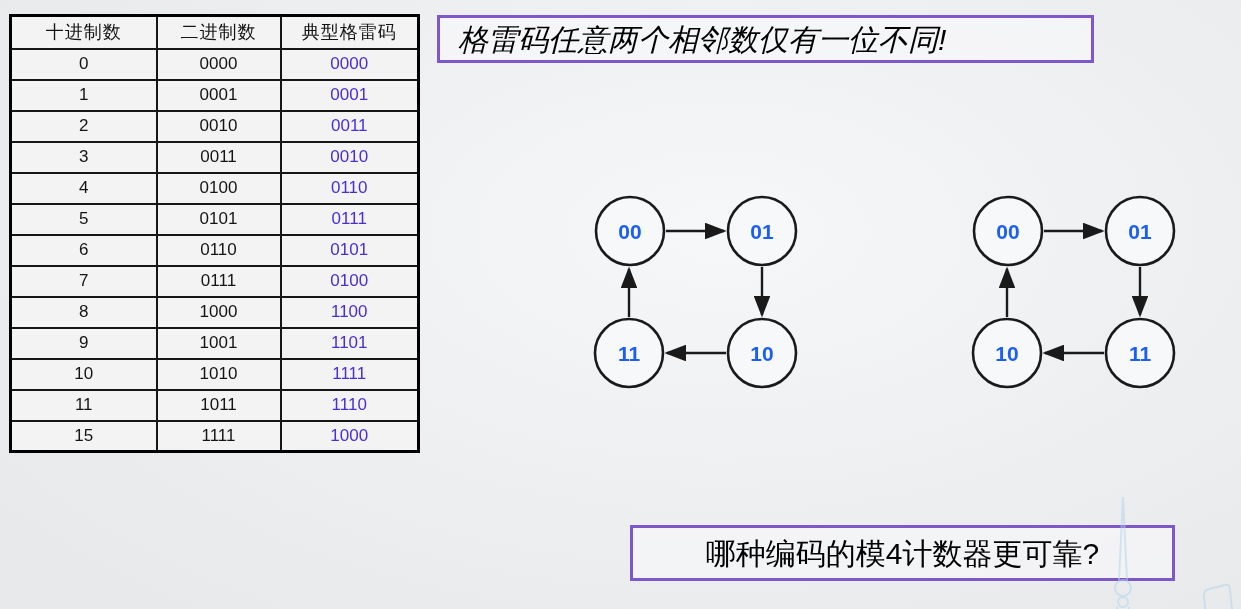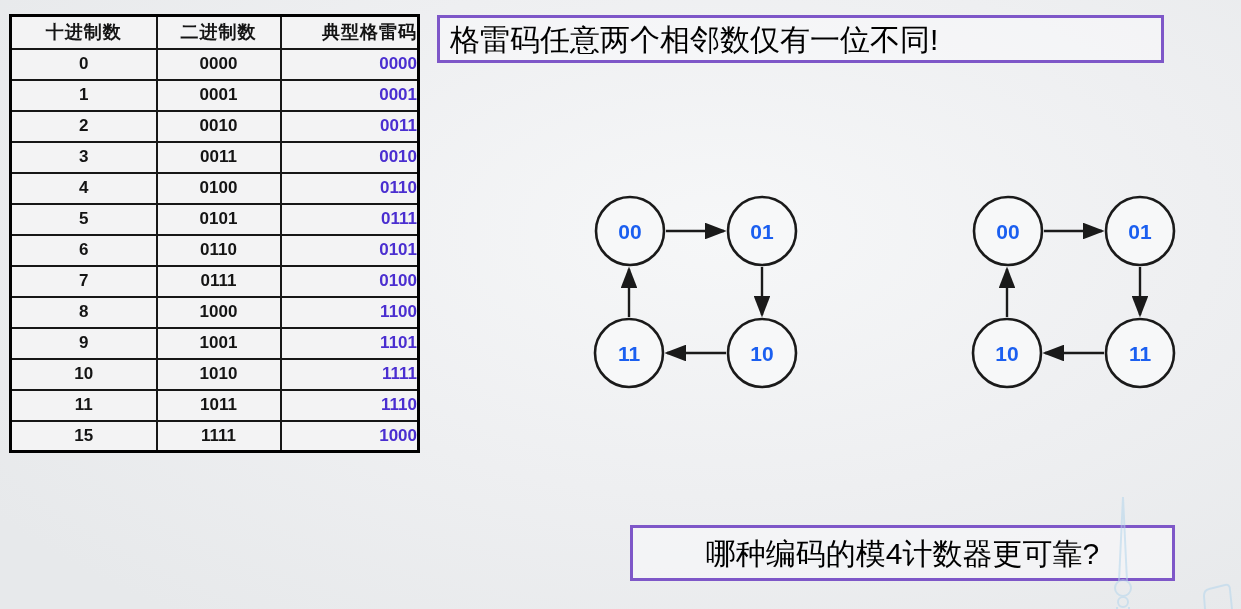--- a/index.html
+++ b/index.html
@@ -14,43 +14,43 @@
   
   table.gray-table {
     position:absolute; left:9px; top:14px;
     border-collapse:collapse;
     border:3px solid #000;
     background:#f3f3f4;
   }
   .gray-table th, .gray-table td {
     border:2px solid #161616;
     text-align:center;
-    font-weight:bold;
+    font-weight:normal;
     color:#141414;
     white-space:nowrap;
   }
   .gray-table th { height:33px; font-size:18px; letter-spacing:1px; }
   .gray-table td { height:31px; font-size:17px; }
   .gray-table .c-dec { width:146px; }
   .gray-table .c-bin { width:124px;margin-left:12px; }
-  .gray-table .c-gray { width:138px;text-align:right; }
+  .gray-table .c-gray { width:138px; }
   .gray-table td.gray-code { color:#4a2ed0; }
 
   
   .callout {
     position:absolute;
     border:3px solid #7e57c8;
     background:rgba(250,250,252,0.55);
     color:#000;
     white-space:nowrap;
     overflow:hidden;
   }
   .callout.top-callout {
-    left:437px; top:15px; width:727px; height:48px;
-    font-size:30px; line-height:44px; padding-left:10px;
+    left:437px; top:15px; width:657px; height:48px;
+    font-size:30px; line-height:44px; padding-left:18px;font-style:italic;
   }
   .callout.bottom-callout {
     left:630px; top:525px; width:545px; height:56px;
     font-size:30px; line-height:52px; text-align:center;
   }
 
   
   svg.diagram { position:absolute; width:270px; height:220px; }
   #diagram-left  { left:560px; top:178px; }
   #diagram-right { left:938px; top:178px; }

